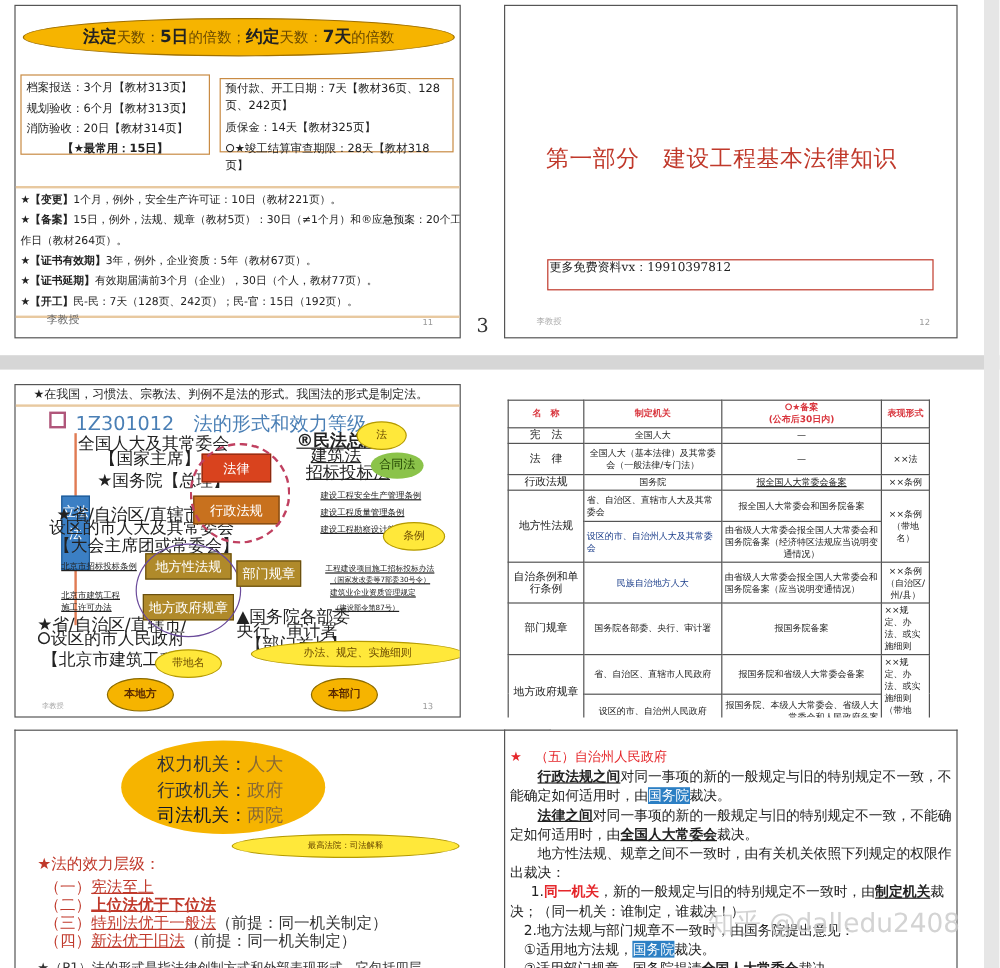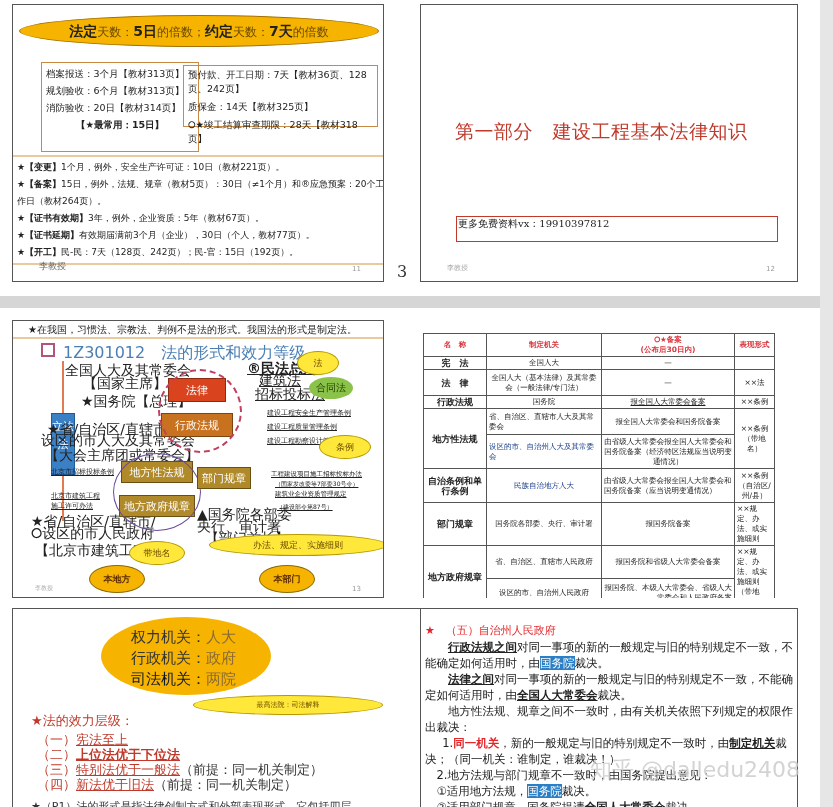--- a/index.html
+++ b/index.html
@@ -7,21 +7,21 @@
   .sep{position:absolute;left:0;top:296px;width:833px;height:12px;background:#d6d6d6;}
   .rscroll{position:absolute;left:820px;top:0;width:13px;height:807px;background:#e6e6e6;}
   .slide{position:absolute;background:#fff;border:1px solid #555;box-sizing:border-box;overflow:hidden;padding-left:40px;}
   .footer{position:absolute;bottom:8px;left:26px;font-size:9px;color:#666;}
   .pnum{position:absolute;bottom:8px;right:22px;font-size:7px;color:#999;}
   
   #s1{left:12px;top:4px;width:372px;height:278px;}
   .banner{position:absolute;left:6px;top:10px;width:358px;height:30px;background:#f6b400;border-radius:50%;border:1px solid #a07000;text-align:center;line-height:30px;font-size:14px;font-weight:bold;color:#222;}
   .banner span.s{font-weight:normal;font-family:"DejaVu Serif",serif;font-size:12px;color:#6b4a00;}
   .box{position:absolute;border:1px solid #c98b44;font-size:9.5px;line-height:17px;padding:2px 4px;box-sizing:border-box;}
-  #s1 .lbox{left:4px;top:57px;width:158px;height:90px;margin-left:24px;}
+  #s1 .lbox{left:4px;top:57px;width:158px;height:67px;}
   #s1 .rbox{left:170px;top:60px;width:195px;height:62px;line-height:14px;}
   .rules{position:absolute;left:0;top:150px;width:372px;border-top:2px solid #e8c9a0;border-bottom:2px solid #e8c9a0;padding:2px 4px;font-size:9px;line-height:17px;}
   .rules div b{font-weight:bold;}
   
   #s2{left:420px;top:4px;width:378px;height:278px;}
   #s2 .title{position:absolute;left:34px;top:114px;font-size:19px;color:#c0392b;letter-spacing:.5px;white-space:nowrap;}
   #s2 .vx{position:absolute;left:35px;top:211px;width:322px;height:26px;border:1px solid #c0392b;font-family:"DejaVu Serif",serif;font-size:10px;line-height:14px;padding-left:1px;box-sizing:border-box;}
   .pageno{position:absolute;left:397px;top:262px;font-family:"DejaVu Serif",serif;font-size:16px;color:#333;}
   
   #s3{left:12px;top:320px;width:372px;height:278px;}
@@ -33,21 +33,21 @@
   .blk{position:absolute;color:#fff;font-size:11px;text-align:center;box-sizing:border-box;}
   .cloud{position:absolute;background:#ffe83a;border:1px solid #b59a00;border-radius:50%;text-align:center;font-size:9px;color:#6b4a00;}
   .oval{position:absolute;border-radius:50%;text-align:center;font-weight:bold;}
   .vbar{position:absolute;left:38px;top:92px;width:24px;height:62px;background:#3b7fc4;color:#fff;font-size:11px;text-align:center;line-height:18px;padding-top:4px;box-sizing:border-box;border:1px solid #1e5a96;}
   .arrowline{position:absolute;left:49px;top:40px;width:2px;height:160px;background:#e07b53;}
   
   #s4{left:420px;top:320px;width:378px;height:278px;border:none;}
   table.t{position:absolute;left:3px;top:13px;width:352px;border-collapse:collapse;font-size:7.5px;}
   table.t td{border:1px solid #555;text-align:center;padding:1px 2px;line-height:10px;}
   table.t td.h{color:#d9363e;font-weight:bold;height:18px;}
-  table.t td.n{font-weight:bold;font-size:9px;}
+  table.t td.n{font-weight:normal;font-size:9px;}
   .red{color:#e5272b;}
   .blue{color:#1a3d8a;}
   
   #s5{left:12px;top:608px;width:447px;height:200px;border-bottom:none;}
   .bigoval{position:absolute;left:88px;top:8px;width:170px;height:78px;background:#f6b400;border-radius:50%;font-size:15px;line-height:21px;padding:10px 0 0 30px;box-sizing:border-box;color:#333;}
   .bigoval span{color:#8a6a34;}
   .lvl{position:absolute;left:18px;top:104px;font-size:13px;line-height:15px;color:#c0392b;}
   .lvl .k{color:#333;}
   
   #s6{left:420px;top:608px;width:378px;height:200px;border-bottom:none;}

